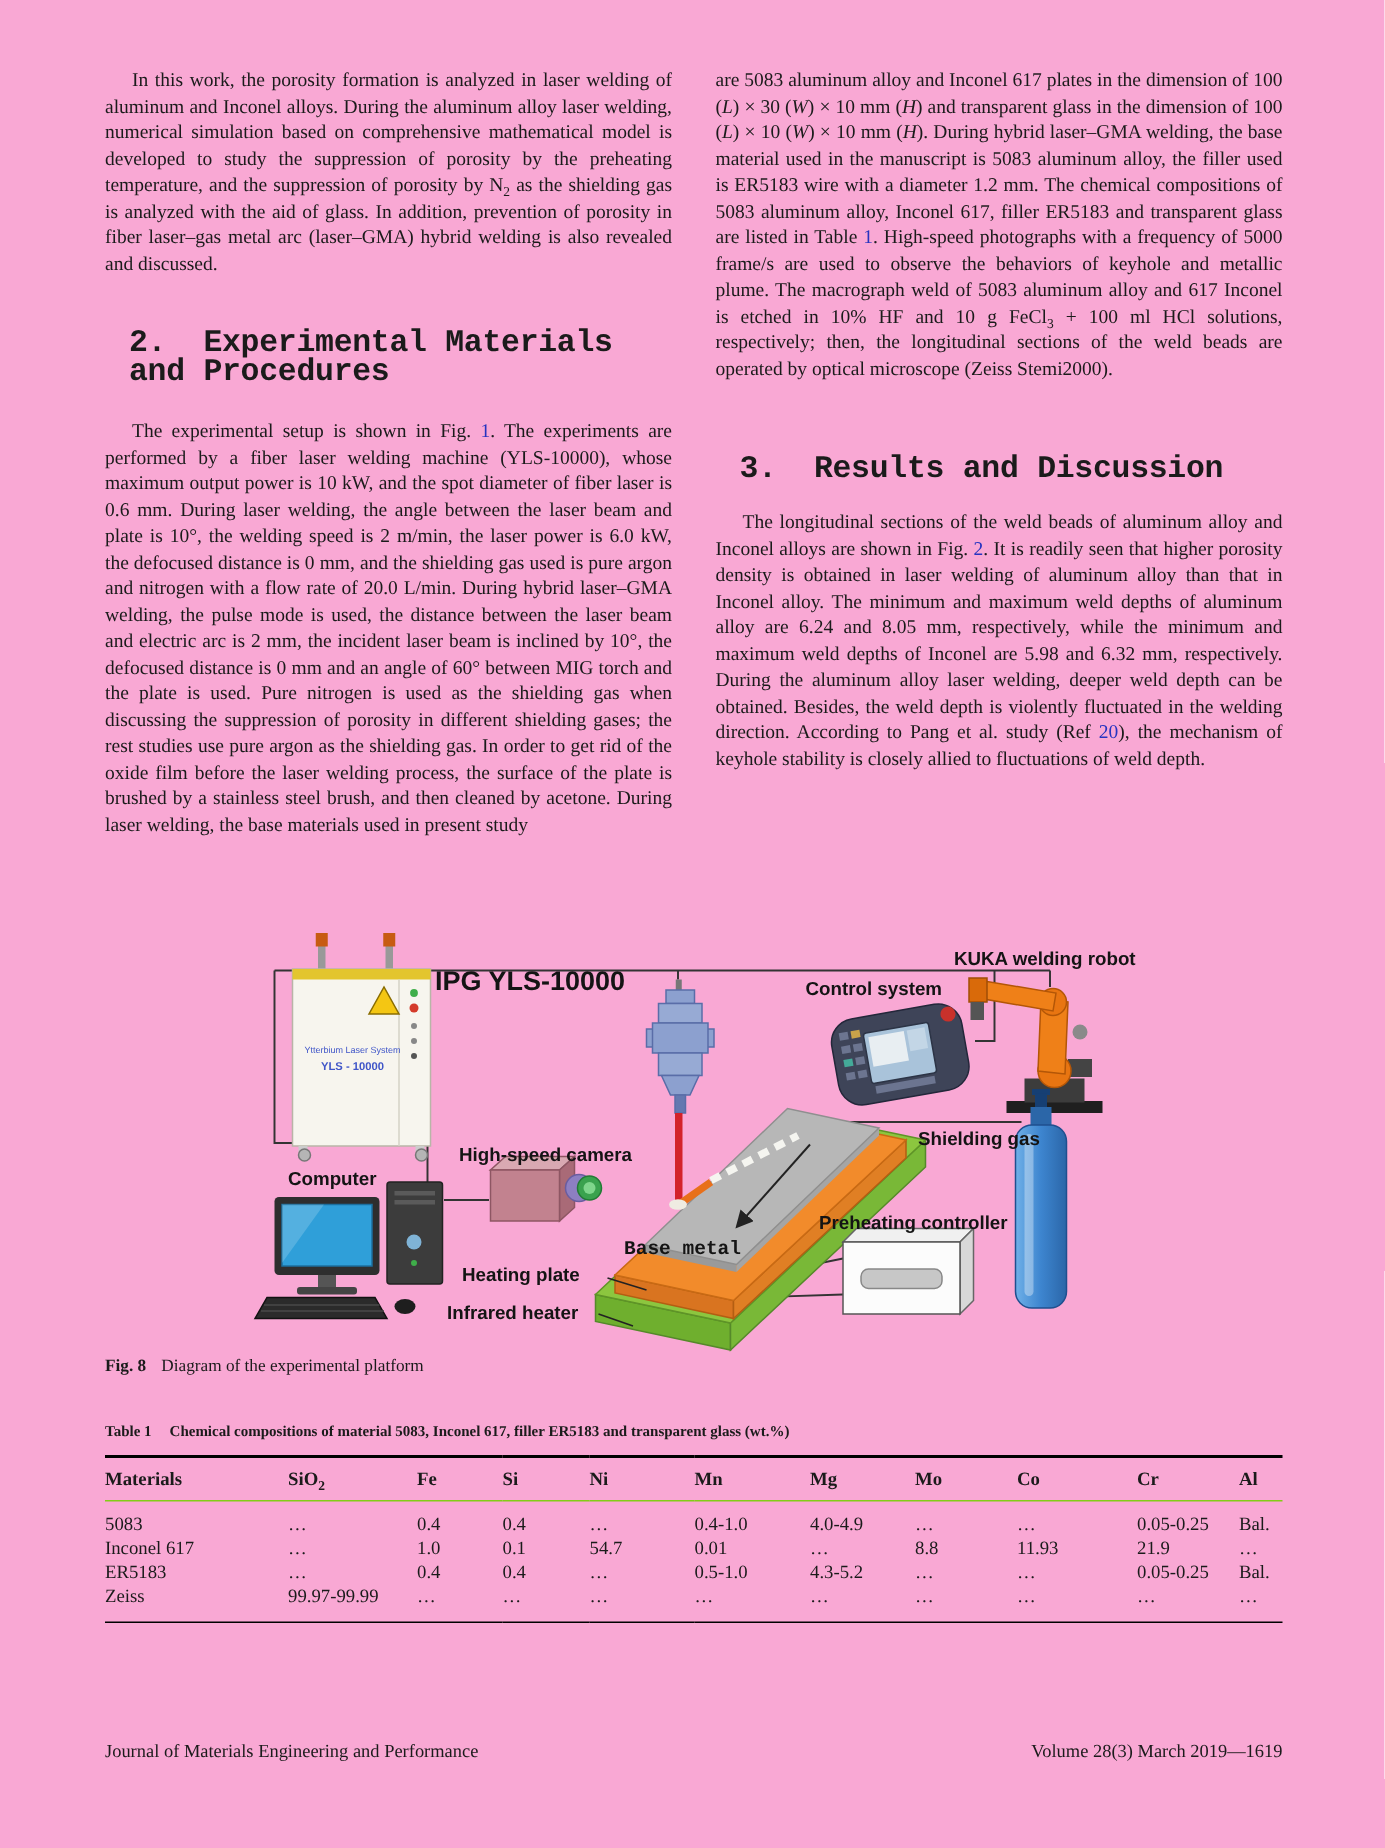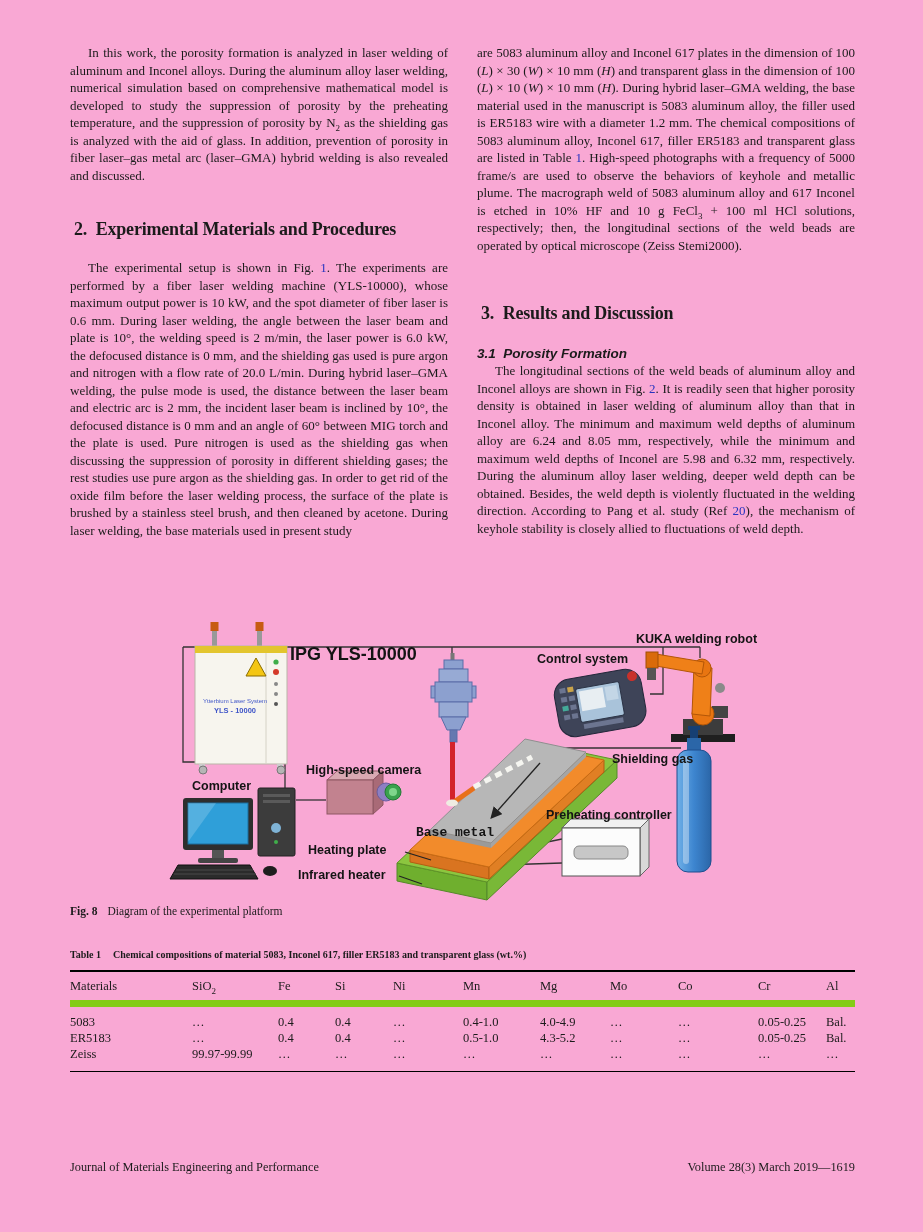--- a/index.html
+++ b/index.html
@@ -3,22 +3,22 @@
 <meta charset="utf-8">
 <style>
   html,body{margin:0;padding:0;background:#ffffff;}
   .page{position:relative;width:923px;height:1232px;background:#f9a8d4;overflow:hidden;
         font-family:"Liberation Serif","DejaVu Serif",serif;color:#1b1b1b;}
   .col{position:absolute;top:44px;width:378px;font-size:13px;line-height:17.5px;text-align:justify;}
   .col-left{left:70px;}
   .col-right{left:477px;}
   p.body-par{margin:0;}
   p.first{ text-indent:18px; }
-  .sec-heading{font-family:Liberation Serif, serif;font-weight:bold;
-               font-size:18px;line-height:19px;margin:4px;text-align:left;white-space:pre-wrap;letter-spacing:-0.2px;}
+  .sec-heading{font-family:Liberation Mono, monospace;font-weight:bold;
+               font-size:21px;line-height:19px;margin:16px;text-align:left;white-space:pre-wrap;letter-spacing:-0.2px;}
   .sub-heading{font-family:"Liberation Sans","DejaVu Sans",sans-serif;font-weight:bold;font-style:italic;
                font-size:13.5px;line-height:16px;margin:0;text-align:left;white-space:pre-wrap;}
   .h2-left{margin-top:36px;margin-bottom:20px;}
   .h2-right{margin-top:50px;}
   .h3-right{margin-top:23px;}
   .par-after-h3{margin-top:14px;}
   sub{font-size:9px;line-height:0;}
   .ref-link{color:#2633c0;}
   
   .figure-wrap{position:absolute;left:100px;top:622px;width:690px;height:280px;}
@@ -30,21 +30,21 @@
   .cab-text .l2{font-size:7.5px;font-weight:bold;margin-top:2px;}
   .fig-caption{position:absolute;left:70px;top:905px;font-size:11.5px;
                font-family:"Liberation Serif",serif;color:#1b1b1b;}
   .fig-caption .cap-label{font-weight:bold;margin-right:10px;}
   
   .table-block{position:absolute;left:70px;top:949px;width:785px;font-family:"Liberation Serif",serif;}
   .table-caption{font-weight:bold;font-size:10px;margin:0 0 10px 0;}
   .table-caption .cap-label{margin-right:12px;}
   table.comp{width:100%;border-collapse:collapse;table-layout:fixed;font-size:12.5px;
              border-top:2px solid #000;border-bottom:1px solid #000;}
-  table.comp th{font-weight:normal;text-align:left;padding:7px 0 6px 0;border-bottom:7px solid #84cc16;}
+  table.comp th{font-weight:bold;text-align:left;padding:7px 0 6px 0;border-bottom:1px solid #84cc16;}
   table.comp td{padding:0;height:16px;line-height:16px;text-align:left;}
   table.comp tbody tr:first-child td{padding-top:7px;}
   table.comp tbody tr:last-child td{padding-bottom:9px;}
   table.comp th:last-child, table.comp td:last-child{text-align:left;}
   
   .footer{position:absolute;left:70px;top:1160px;width:785px;font-size:12.3px;
           font-family:"Liberation Serif",serif;color:#1b1b1b;}
   .footer .fj{float:left;}
   .footer .fv{float:right;}
 </style>
@@ -55,21 +55,20 @@
 
   <div class="col col-left">
     <p class="body-par first">In this work, the porosity formation is analyzed in laser welding of aluminum and Inconel alloys. During the aluminum alloy laser welding, numerical simulation based on comprehensive mathematical model is developed to study the suppression of porosity by the preheating temperature, and the suppression of porosity by N<sub>2</sub> as the shielding gas is analyzed with the aid of glass. In addition, prevention of porosity in fiber laser–gas metal arc (laser–GMA) hybrid welding is also revealed and discussed.</p>
     <h2 class="sec-heading h2-left">2.  Experimental Materials and Procedures</h2>
     <p class="body-par first">The experimental setup is shown in Fig. <span class="ref-link">1</span>. The experiments are performed by a fiber laser welding machine (YLS-10000), whose maximum output power is 10 kW, and the spot diameter of fiber laser is 0.6 mm. During laser welding, the angle between the laser beam and plate is 10°, the welding speed is 2 m/min, the laser power is 6.0 kW, the defocused distance is 0 mm, and the shielding gas used is pure argon and nitrogen with a flow rate of 20.0 L/min. During hybrid laser–GMA welding, the pulse mode is used, the distance between the laser beam and electric arc is 2 mm, the incident laser beam is inclined by 10°, the defocused distance is 0 mm and an angle of 60° between MIG torch and the plate is used. Pure nitrogen is used as the shielding gas when discussing the suppression of porosity in different shielding gases; the rest studies use pure argon as the shielding gas. In order to get rid of the oxide film before the laser welding process, the surface of the plate is brushed by a stainless steel brush, and then cleaned by acetone. During laser welding, the base materials used in present study</p>
   </div>
 
   <div class="col col-right">
     <p class="body-par">are 5083 aluminum alloy and Inconel 617 plates in the dimension of 100 (<i>L</i>) × 30 (<i>W</i>) × 10 mm (<i>H</i>) and transparent glass in the dimension of 100 (<i>L</i>) × 10 (<i>W</i>) × 10 mm (<i>H</i>). During hybrid laser–GMA welding, the base material used in the manuscript is 5083 aluminum alloy, the filler used is ER5183 wire with a diameter 1.2 mm. The chemical compositions of 5083 aluminum alloy, Inconel 617, filler ER5183 and transparent glass are listed in Table <span class="ref-link">1</span>. High-speed photographs with a frequency of 5000 frame/s are used to observe the behaviors of keyhole and metallic plume. The macrograph weld of 5083 aluminum alloy and 617 Inconel is etched in 10% HF and 10 g FeCl<sub>3</sub> + 100 ml HCl solutions, respectively; then, the longitudinal sections of the weld beads are operated by optical microscope (Zeiss Stemi2000).</p>
     <h2 class="sec-heading h2-right">3.  Results and Discussion</h2>
-    <h3 class="sub-heading h3-right">3.1  Porosity Formation</h3>
     <p class="body-par first par-after-h3">The longitudinal sections of the weld beads of aluminum alloy and Inconel alloys are shown in Fig. <span class="ref-link">2</span>. It is readily seen that higher porosity density is obtained in laser welding of aluminum alloy than that in Inconel alloy. The minimum and maximum weld depths of aluminum alloy are 6.24 and 8.05 mm, respectively, while the minimum and maximum weld depths of Inconel are 5.98 and 6.32 mm, respectively. During the aluminum alloy laser welding, deeper weld depth can be obtained. Besides, the weld depth is violently fluctuated in the welding direction. According to Pang et al. study (Ref <span class="ref-link">20</span>), the mechanism of keyhole stability is closely allied to fluctuations of weld depth.</p>
   </div>
 
   <div class="figure-wrap">
     <svg class="fig-svg" width="690" height="280" viewBox="0 0 690 280">
       <defs>
         <marker id="arrow" markerWidth="9" markerHeight="9" refX="7" refY="4.5" orient="auto">
           <path d="M0,0 L9,4.5 L0,9 Z" fill="#222"></path>
         </marker>
         <linearGradient id="cylGrad" x1="0" y1="0" x2="1" y2="0">
@@ -280,20 +279,33 @@
             <td>0.4</td>
             <td>…</td>
             <td>0.4-1.0</td>
             <td>4.0-4.9</td>
             <td>…</td>
             <td>…</td>
             <td>0.05-0.25</td>
             <td>Bal.</td>
           </tr>
           <tr>
+            <td>Inconel 617</td>
+            <td>…</td>
+            <td>1.0</td>
+            <td>0.1</td>
+            <td>54.7</td>
+            <td>0.01</td>
+            <td>…</td>
+            <td>8.8</td>
+            <td>11.93</td>
+            <td>21.9</td>
+            <td>…</td>
+          </tr>
+          <tr>
             <td>ER5183</td>
             <td>…</td>
             <td>0.4</td>
             <td>0.4</td>
             <td>…</td>
             <td>0.5-1.0</td>
             <td>4.3-5.2</td>
             <td>…</td>
             <td>…</td>
             <td>0.05-0.25</td>

